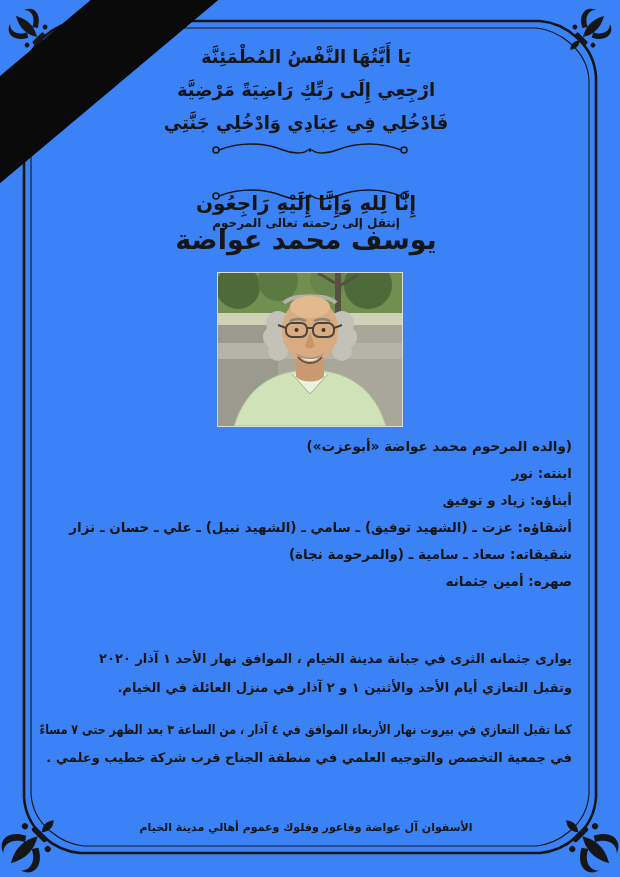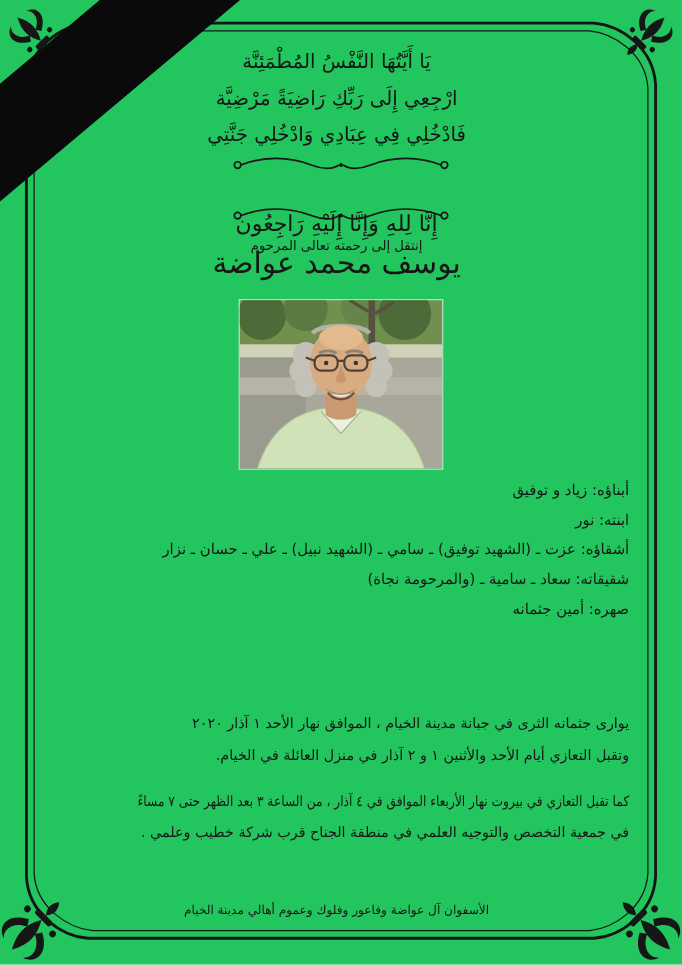--- a/index.html
+++ b/index.html
@@ -1,17 +1,17 @@
 <!DOCTYPE html>
 <html lang="ar" dir="rtl"><head>
 <meta charset="utf-8">
 <style>
   html,body{margin:0;padding:0;background:#ffffff;}
-  .page{position:relative;width:620px;height:877px;overflow:hidden;background:#22c55e;
-        font-family:"DejaVu Sans","Liberation Sans",sans-serif;color:#161616;direction:rtl;font-weight:400;}
+  .page{position:relative;width:620px;height:877px;overflow:hidden;background:#3b82f6;
+        font-family:"DejaVu Sans","Liberation Sans",sans-serif;color:#161616;direction:rtl;font-weight:700;}
   .frame{position:absolute;left:0;top:0;z-index:1;}
   .ribbon{position:absolute;left:-133px;top:24px;width:420px;height:82px;background:#0a0a0a;
           transform:rotate(-40deg);z-index:6;}
   .abs{position:absolute;left:40px;right:48px;z-index:3;}
   .center{text-align:center;}
   .right{text-align:right;}
   .line{white-space:nowrap;display:block;}
   .verses{top:40px;font-size:18px;line-height:33px;letter-spacing:.5px;}
   .flourish{position:absolute;left:0;right:0;text-align:center;height:16px;z-index:3;}
   .flourish-1{top:142px;} .flourish-2{top:188px;}
@@ -127,22 +127,23 @@
       <circle cx="78.5" cy="57" r="2" fill="#3c352c"></circle>
       <circle cx="105.5" cy="57" r="2" fill="#3c352c"></circle>
       <path d="M92 58 C 90 66 88 70 87 73 C 90 76 94 76 97 73 C 96 70 94 66 92 58 Z" fill="#c9966b"></path>
       <path d="M84 85 C 88 89 96 89 100 85 Z" fill="#efe7da"></path>
       <path d="M78 80 C 86 86 98 86 106 80 C 102 88 82 88 78 80 Z" fill="#98938a"></path>
       <path d="M80 84 C 86 92 98 92 104 84" stroke="#6d4f3c" stroke-width="2" fill="none"></path>
     </svg>
   </div>
 
   <div class="abs right family">
+    <span class="line fit">(والده المرحوم محمد عواضة «أبوعزت»)</span>
+    <span class="line fit">ابنته: نور</span>
     <span class="line fit">أبناؤه: زياد و توفيق</span>
-    <span class="line fit">ابنته: نور</span>
     <span class="line fit">أشقاؤه: عزت ـ (الشهيد توفيق) ـ سامي ـ (الشهيد نبيل) ـ علي ـ حسان ـ نزار</span>
     <span class="line fit">شقيقاته: سعاد ـ سامية ـ (والمرحومة نجاة)</span>
     <span class="line fit">صهره: أمين جثمانه</span>
   </div>
 
   <div class="abs right burial">
     <span class="line fit">يوارى جثمانه الثرى في جبانة مدينة الخيام ، الموافق نهار الأحد ١ آذار ٢٠٢٠</span>
     <span class="line fit">وتقبل التعازي أيام الأحد والأثنين ١ و ٢ آذار في منزل العائلة في الخيام.</span>
   </div>
 

